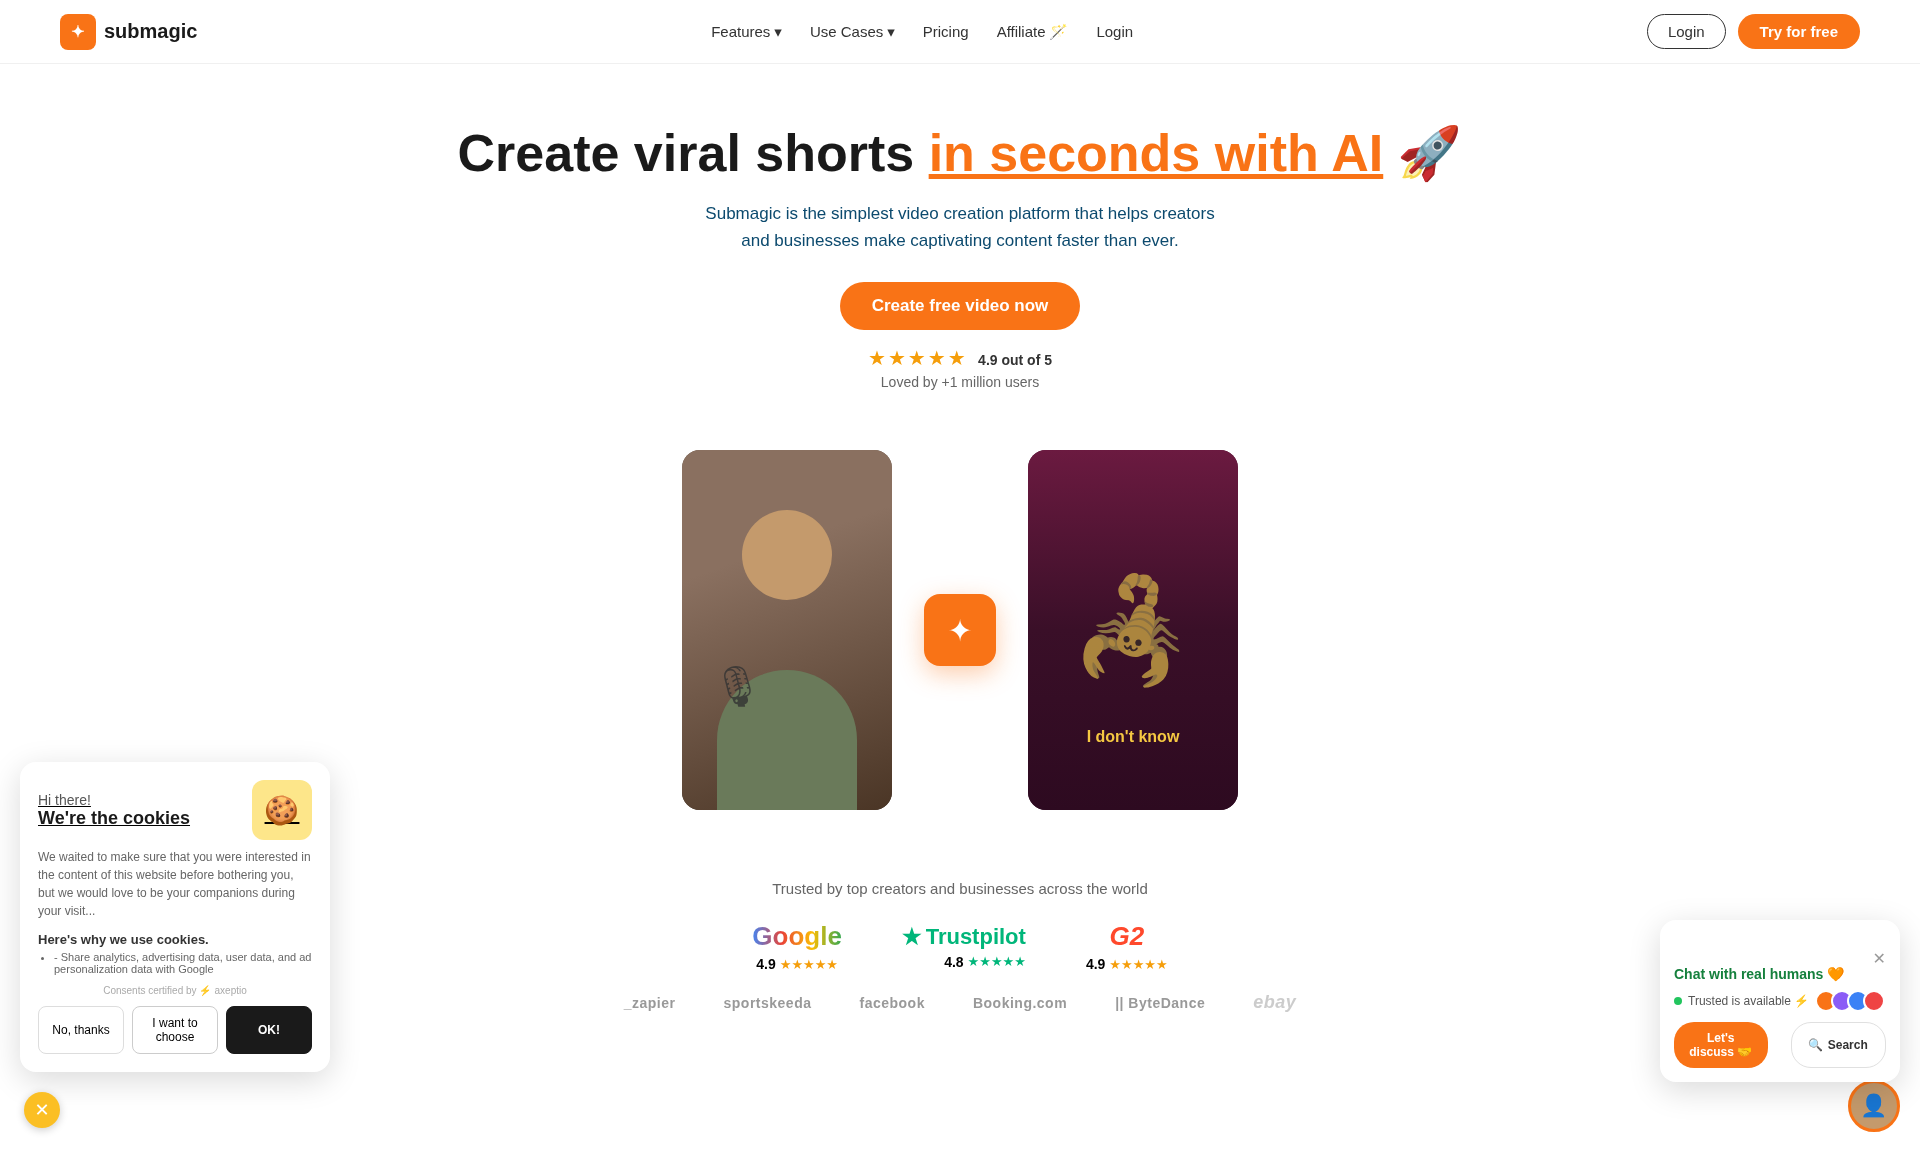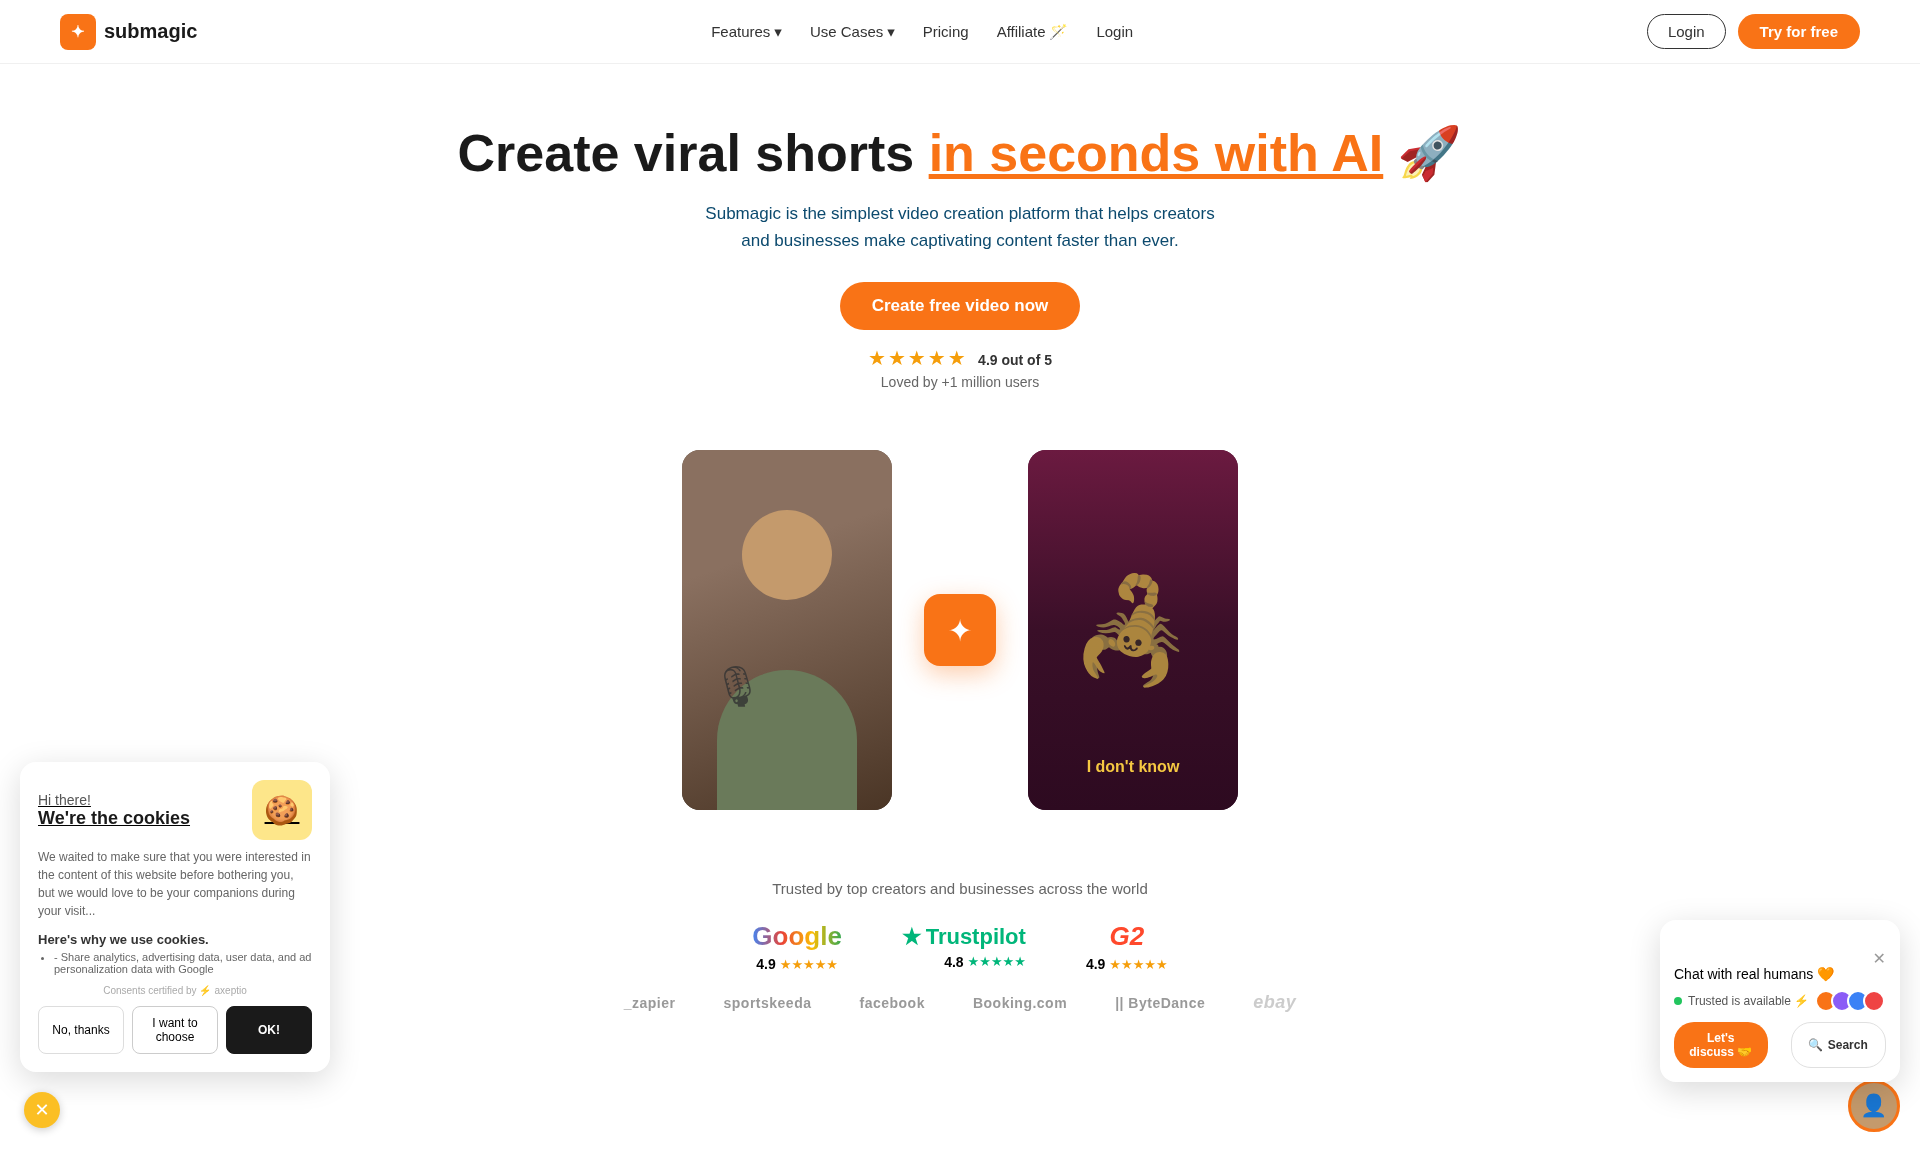--- a/index.html
+++ b/index.html
@@ -36,21 +36,21 @@
     .person-face { width: 90px; height: 90px; background: #c49a6c; border-radius: 50%; position: absolute; top: 60px; left: 50%; transform: translateX(-50%); }
     .person-body { width: 140px; height: 140px; background: #6a7a5a; border-radius: 50% 50% 0 0; position: absolute; bottom: 0; left: 50%; transform: translateX(-50%); }
     .mic-icon { position: absolute; bottom: 100px; left: 30px; font-size: 40px; color: #333; opacity: 0.8; }
 
     
     .app-icon-center { width: 72px; height: 72px; background: #f97316; border-radius: 16px; display: flex; align-items: center; justify-content: center; font-size: 30px; color: white; box-shadow: 0 8px 24px rgba(249,115,22,0.35); flex-shrink: 0; }
 
     
     .scorpion-card-inner { width: 100%; height: 100%; position: relative; background: linear-gradient(180deg, #6b1a40 0%, #3a0f28 50%, #2d0a20 100%); display: flex; flex-direction: column; align-items: center; justify-content: center; }
     .scorpion-emoji { font-size: 100px; opacity: 0.75; filter: hue-rotate(20deg); }
-    .dont-know { color: #f5c842; font-size: 16px; font-weight: 600; position: absolute; bottom: 34px; }
+    .dont-know { color: #f5c842; font-size: 16px; font-weight: 600; position: absolute; bottom: 64px; }
 
     
     .trusted-section { padding: 30px 32px; }
     .trusted-title { text-align: center; font-size: 15px; color: #666; margin-bottom: 24px; }
     .review-logos { display: flex; justify-content: center; gap: 60px; align-items: center; margin-bottom: 20px; }
     .review-item { text-align: center; }
     .review-brand { font-size: 26px; font-weight: 700; margin-bottom: 4px; }
     .review-brand.google { background: linear-gradient(90deg, #4285f4, #ea4335, #fbbc04, #34a853); -webkit-background-clip: text; -webkit-text-fill-color: transparent; }
     .review-brand.trustpilot { color: #00b67a; }
     .review-brand.g2 { color: #ff492c; font-style: italic; }
@@ -72,21 +72,21 @@
     .cookie-btn { flex: 1; padding: 9px; border-radius: 8px; font-size: 12px; cursor: pointer; border: 1px solid #ddd; background: white; text-align: center; }
     .cookie-btn-choose { border-color: #ccc; }
     .cookie-btn-ok { background: #1a1a1a; color: white; border-color: #1a1a1a; font-weight: 600; }
 
     
     .yellow-x { position: fixed; bottom: 24px; left: 24px; width: 36px; height: 36px; background: #fbbf24; border-radius: 50%; display: flex; align-items: center; justify-content: center; color: white; font-size: 18px; cursor: pointer; z-index: 201; box-shadow: 0 2px 8px rgba(0,0,0,0.2); }
 
     
     .chat-widget { position: fixed; bottom: 70px; right: 20px; width: 240px; background: white; border-radius: 16px; box-shadow: 0 8px 32px rgba(0,0,0,0.15); padding: 14px; z-index: 200; }
     .chat-header { display: flex; align-items: center; justify-content: space-between; margin-bottom: 8px; }
-    .chat-title { font-size: 14px; font-weight: 400; color: #000000; margin-top: 32px; }
+    .chat-title { font-size: 14px; font-weight: 700; color: #15803d; margin-top: 32px; }
     .chat-close { font-size: 16px; color: #999; cursor: pointer; }
     .chat-status { display: flex; align-items: center; gap: 6px; margin-bottom: 10px; }
     .status-dot { width: 8px; height: 8px; background: #22c55e; border-radius: 50%; }
     .status-text { font-size: 12px; color: #555; }
     .chat-avatars { display: flex; }
     .chat-avatar { width: 22px; height: 22px; border-radius: 50%; border: 2px solid white; margin-left: -6px; first-child: { margin-left: 0; } }
     .chat-avatar:first-child { margin-left: 0; }
     .chat-avatar-1 { background: #f97316; }
     .chat-avatar-2 { background: #8b5cf6; }
     .chat-avatar-3 { background: #3b82f6; }

